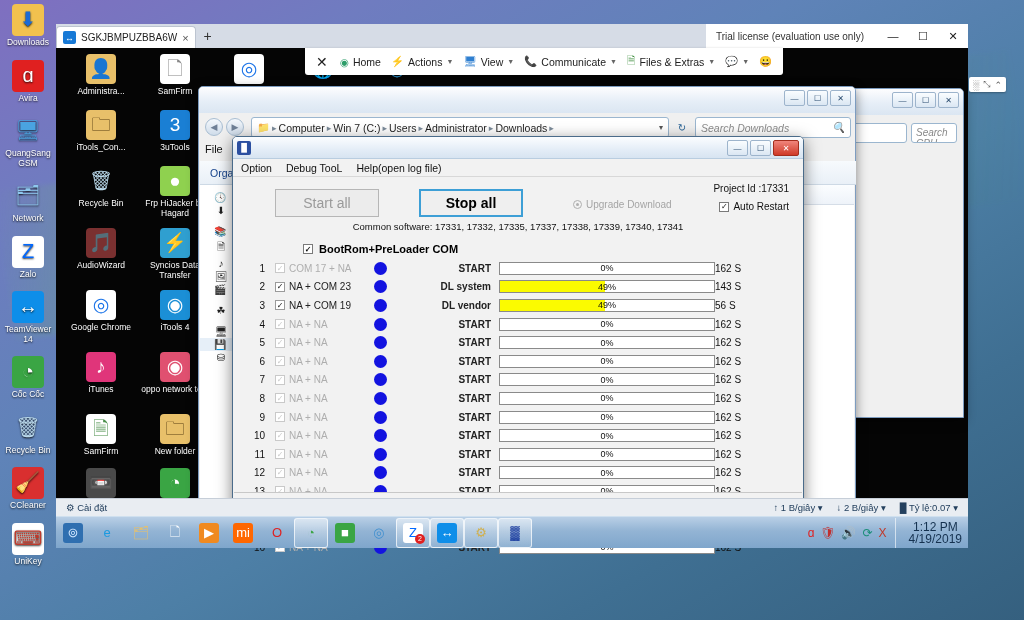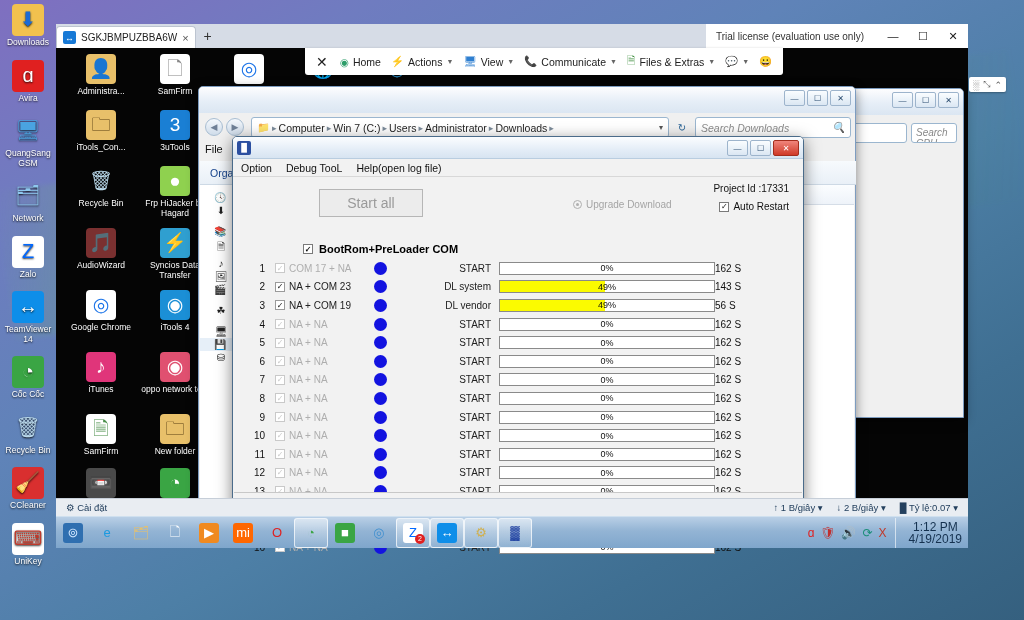--- a/index.html
+++ b/index.html
@@ -155,21 +155,21 @@
   #dl-title{ height:22px; background:linear-gradient(#fbfdff,#e4edf7 60%,#d7e4f1);
              border-radius:4px 4px 0 0; display:flex; align-items:center;
              padding:0 4px; gap:6px; position:relative; border-bottom:1px solid #b9cde0;}
   #dl-icon{ width:14px;height:14px;background:#2b4fa0;border-radius:2px;color:#fff;
             font-size:8px;display:flex;align-items:center;justify-content:center;}
   #dl-titletext{ font-size:11px; color:#0a0a0a; font-weight:bold; }
   #dl-menu{ height:18px; display:flex; align-items:center; gap:14px;
             padding:0 8px; font-size:10.5px; color:#111; border-bottom:1px solid #d8d8d8;}
   #dl-ctrl{ position:relative; height:62px; }
   .bigbtn{ position:absolute; top:12px; height:28px; display:flex; align-items:center;
-           justify-content:center; font-size:14px;margin-left:44px; }
+           justify-content:center; font-size:14px; }
   #btn-start{ left:42px; width:104px; background:#ececec; border:1px solid #b6b6b6;
               color:#9a9a9a; }
   #btn-stop{ left:186px; width:104px; background:#efefef; border:2px solid #3d9fd6;
              color:#000; font-weight:bold; }
   #upg{ position:absolute; left:340px; top:22px; font-size:10px; color:#a5a5a5;
         display:flex; align-items:center; gap:4px;}
   .radio{ width:9px;height:9px;border:1px solid #b0b0b0;border-radius:50%;
           display:inline-flex;align-items:center;justify-content:center;}
   .radio i{ width:3px;height:3px;background:#b0b0b0;border-radius:50%;display:block;}
   #projid{ position:absolute; right:14px; top:6px; font-size:10px; color:#111; }
@@ -183,21 +183,21 @@
             color:#000; font-weight:bold; }
   #dl-rows{ padding:0 6px; }
   .dlrow{ display:flex; align-items:center; height:18.6px; font-size:10px; color:#222; }
   .r-num{ width:36px; text-align:right; padding-right:10px; color:#111; }
   .r-com{ width:82px; display:flex; align-items:center; gap:4px; }
   .r-com.dim{ color:#aeaeae; }
   .r-com .cbx{ border-color:#9a9a9a; }
   .r-com.dim .cbx{ border-color:#c9c9c9; color:#c9c9c9;}
   .r-lamp{ width:46px; display:flex; justify-content:center; }
   .lamp{ width:13px; height:13px; border-radius:50%; background:#1313e0; }
-  .r-state{ width:96px; text-align:right; padding-right:8px; color:#222; }
+  .r-state{ width:96px; text-align:right; padding-right:8px; color:#222;font-weight:bold; }
   .r-bar{ width:216px; height:13px; border:1px solid #8a8a8a; background:#fff;
           position:relative; overflow:hidden; }
   .r-fill{ position:absolute; left:0; top:0; bottom:0; background:#fbfb00; }
   .r-pct{ position:absolute; inset:0; display:flex; align-items:center;
           justify-content:center; font-size:9px; color:#111; }
   .r-time{ width:70px; text-align:left; padding-right:6px; color:#111; }
   #dl-status{ position:absolute; left:1px; right:1px; bottom:1px; height:22px;
               border-top:1px solid #c8c8c8; background:#f2f2f2;
               display:flex; align-items:center; padding:0 8px; font-size:10px; color:#111;}
   #dl-region{ position:absolute; left:390px; color:#d00000; font-weight:bold; }
@@ -520,31 +520,33 @@
   </div>
 
   <div id="dl-menu">
       <span>Option</span>
       <span>Debug TooL</span>
       <span>Help(open log file)</span>
     </div>
 
   <div id="dl-ctrl">
     <div class="bigbtn" id="btn-start">Start all</div>
+    <div class="bigbtn" id="btn-stop">Stop all</div>
     <div id="upg">
       <span class="radio">
           <i></i>
         </span>
       <span>Upgrade Download</span>
     </div>
     <div id="projid">Project Id :17331</div>
     <div id="autorestart">
       <span class="cbx">✓</span>
       <span>Auto Restart</span>
     </div>
+    <div id="common-sw">Common software: 17331, 17332, 17335, 17337, 17338, 17339, 17340, 17341</div>
   </div>
 
   <div id="dl-head">
     <span class="cbx">✓</span>
     <span>BootRom+PreLoader COM</span>
   </div>
 
   <div id="dl-rows">
       <div class="dlrow">
       <span class="r-num">1</span>

